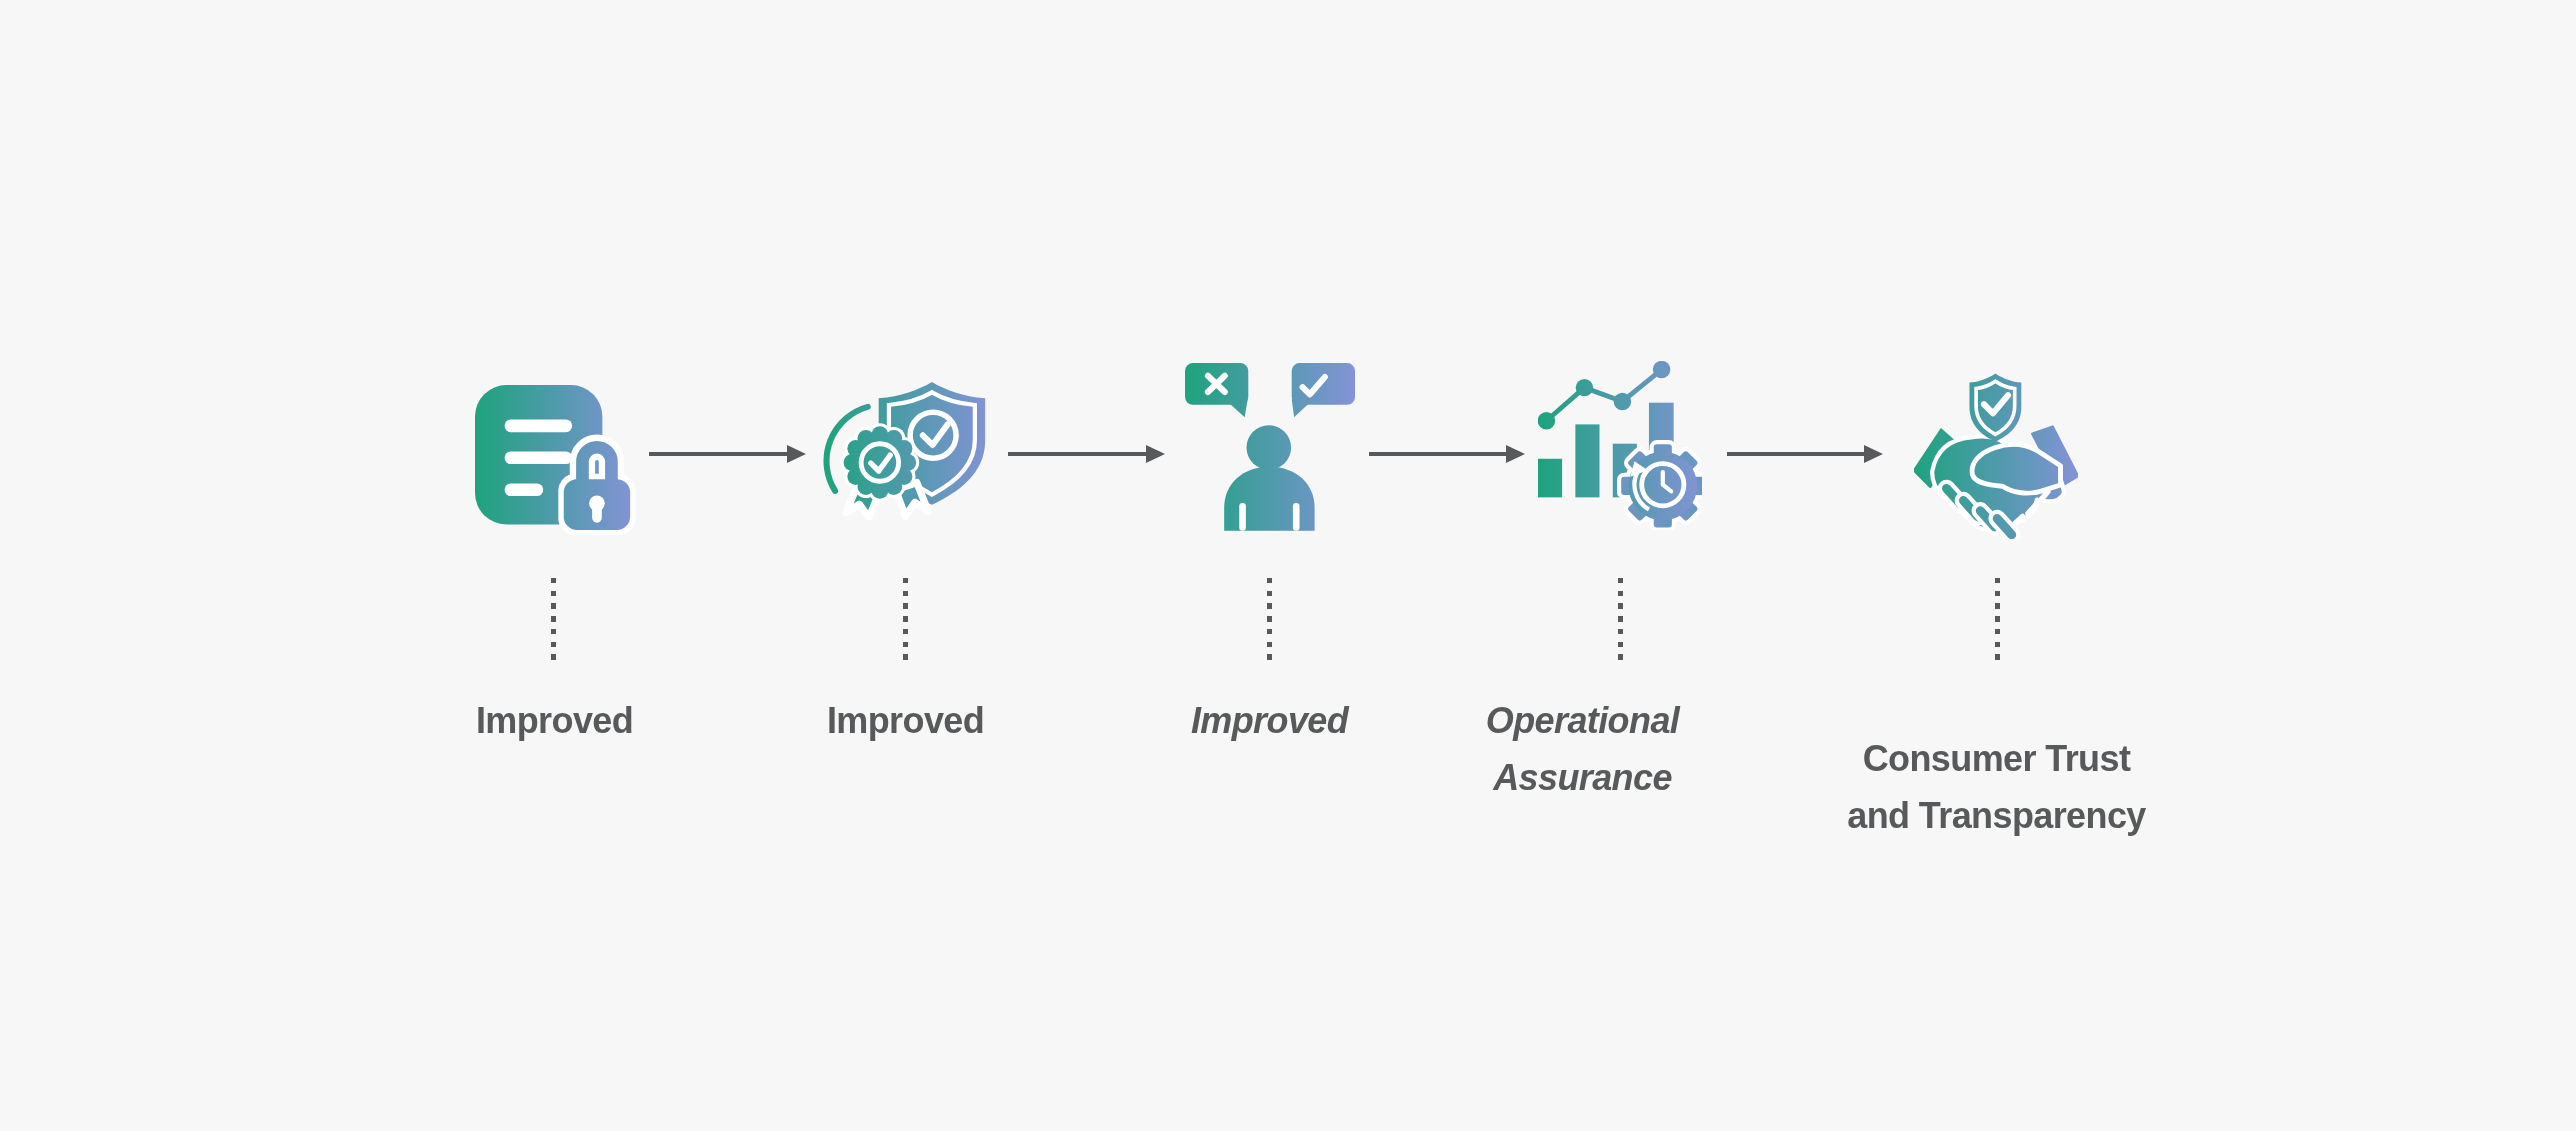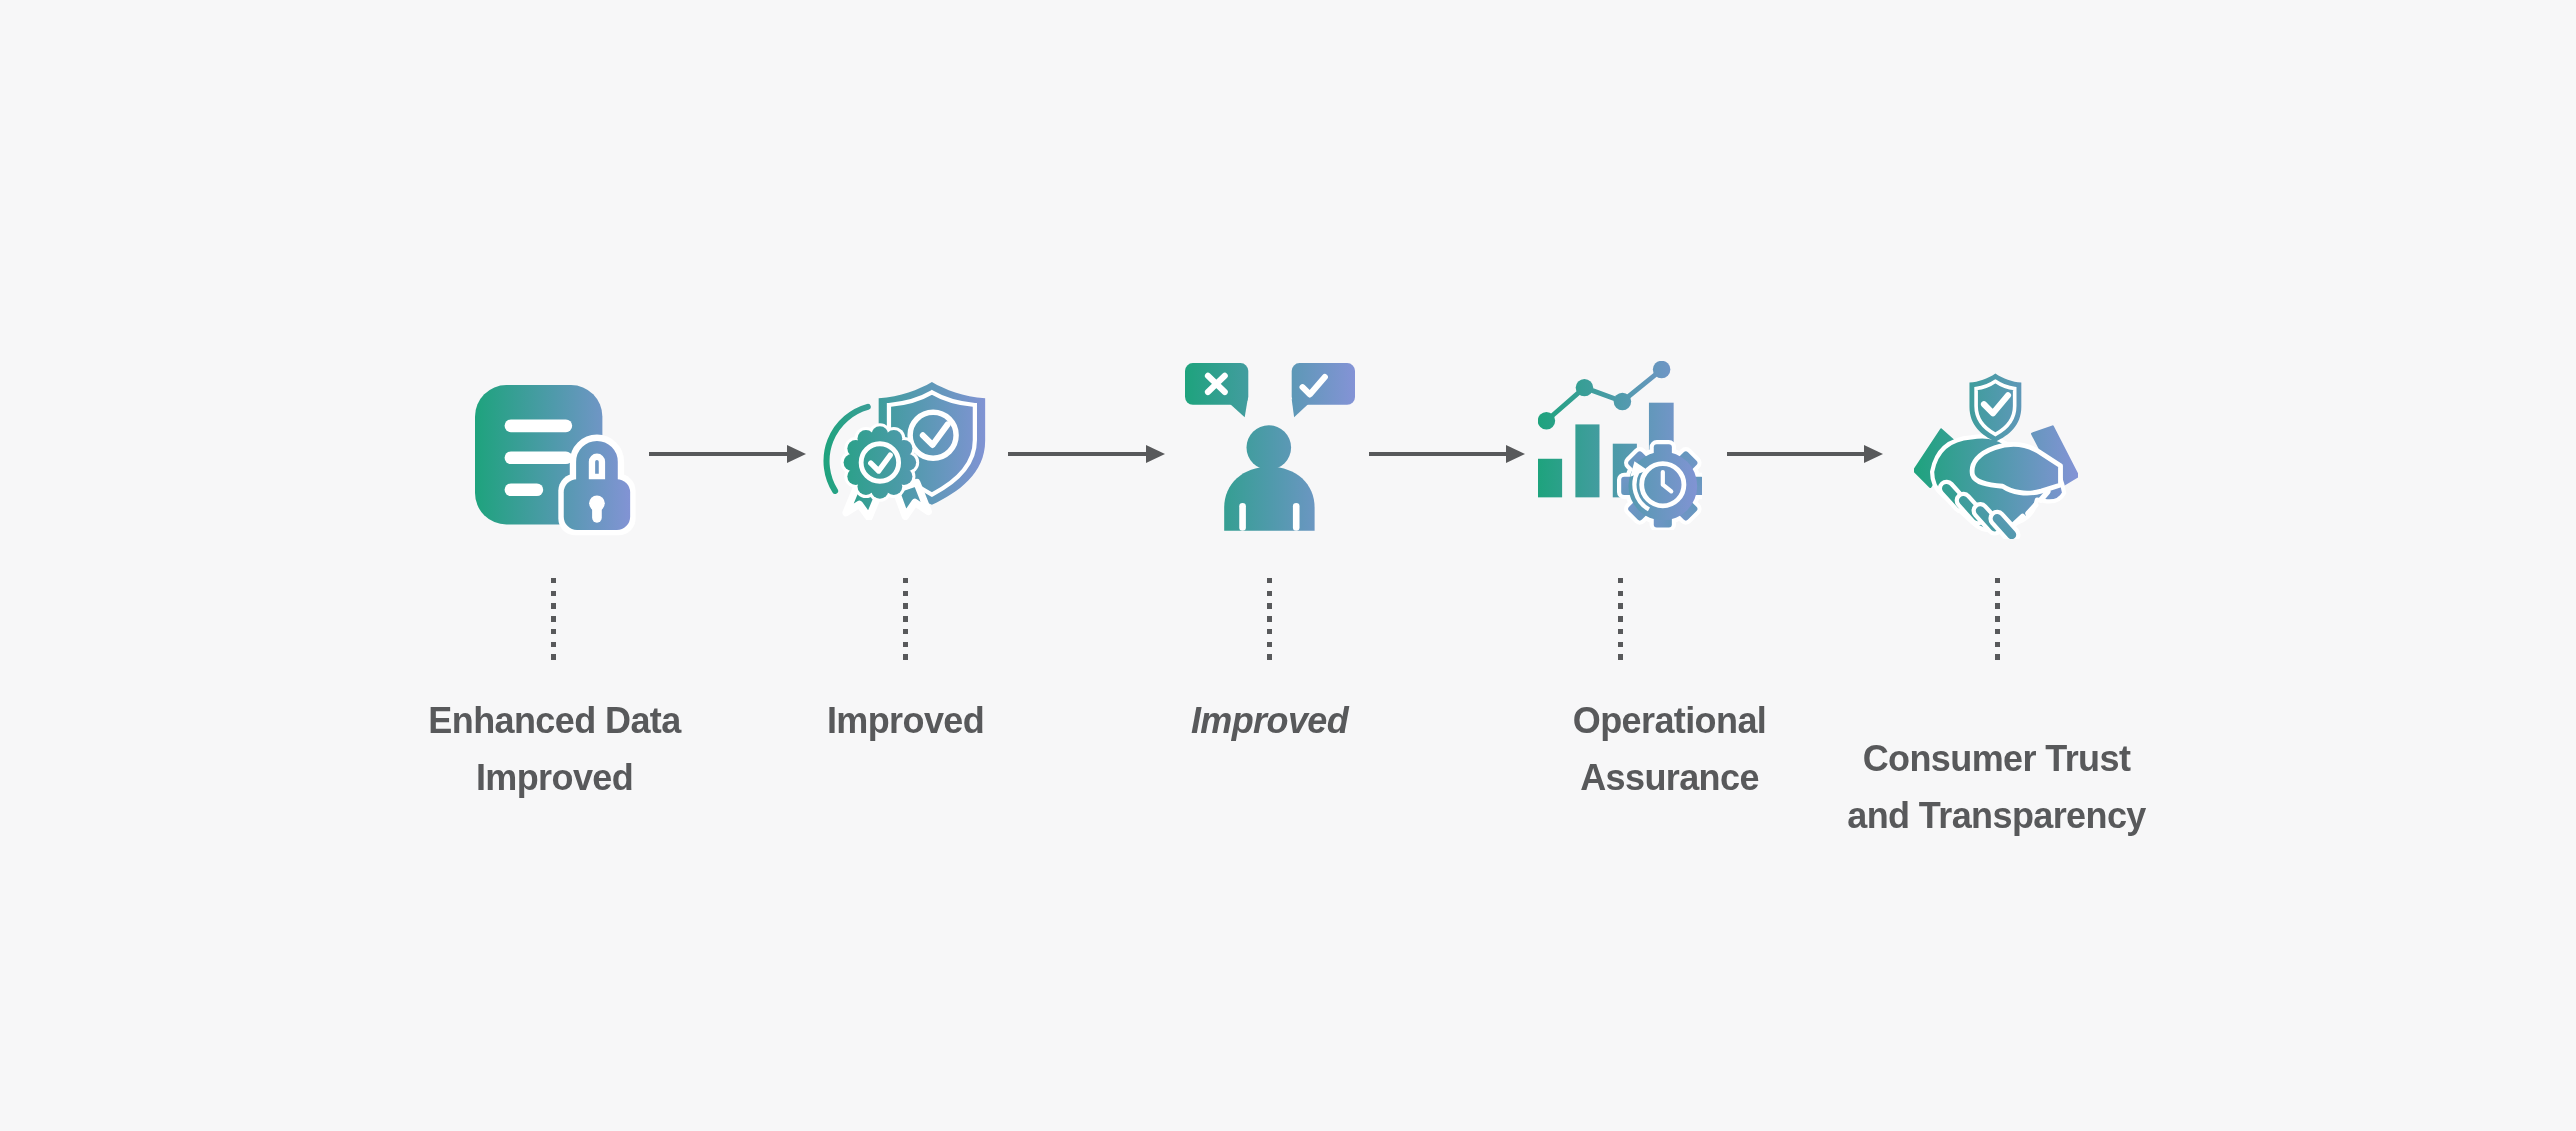--- a/index.html
+++ b/index.html
@@ -280,30 +280,29 @@
     <div class="head"></div>
   </div>
 
   <div class="connector" style="left:551px;top:578px;"></div>
   <div class="connector" style="left:903px;top:578px;"></div>
   <div class="connector" style="left:1267px;top:578px;"></div>
   <div class="connector" style="left:1618px;top:578px;"></div>
   <div class="connector" style="left:1995px;top:578px;"></div>
 
   <div class="step-label" style="left:283px;">
-    <span>Enhanced Data</span>
     <span>Improved</span>
   </div>
   <div class="step-label" style="left:634px;">
     <span>Improved</span>
   </div>
   <div class="step-label" style="left:998px;font-style:italic;">
     <span>Improved</span>
   </div>
-  <div class="step-label" style="left:1398px;">
+  <div class="step-label" style="left:1311px;font-style:italic;">
     <span>Operational</span>
     <span>Assurance</span>
   </div>
   <div class="step-label" style="left:1725px;margin-top:38px;">
     <span>Consumer Trust</span>
     <span>and Transparency</span>
   </div>
 
 </div>
 

